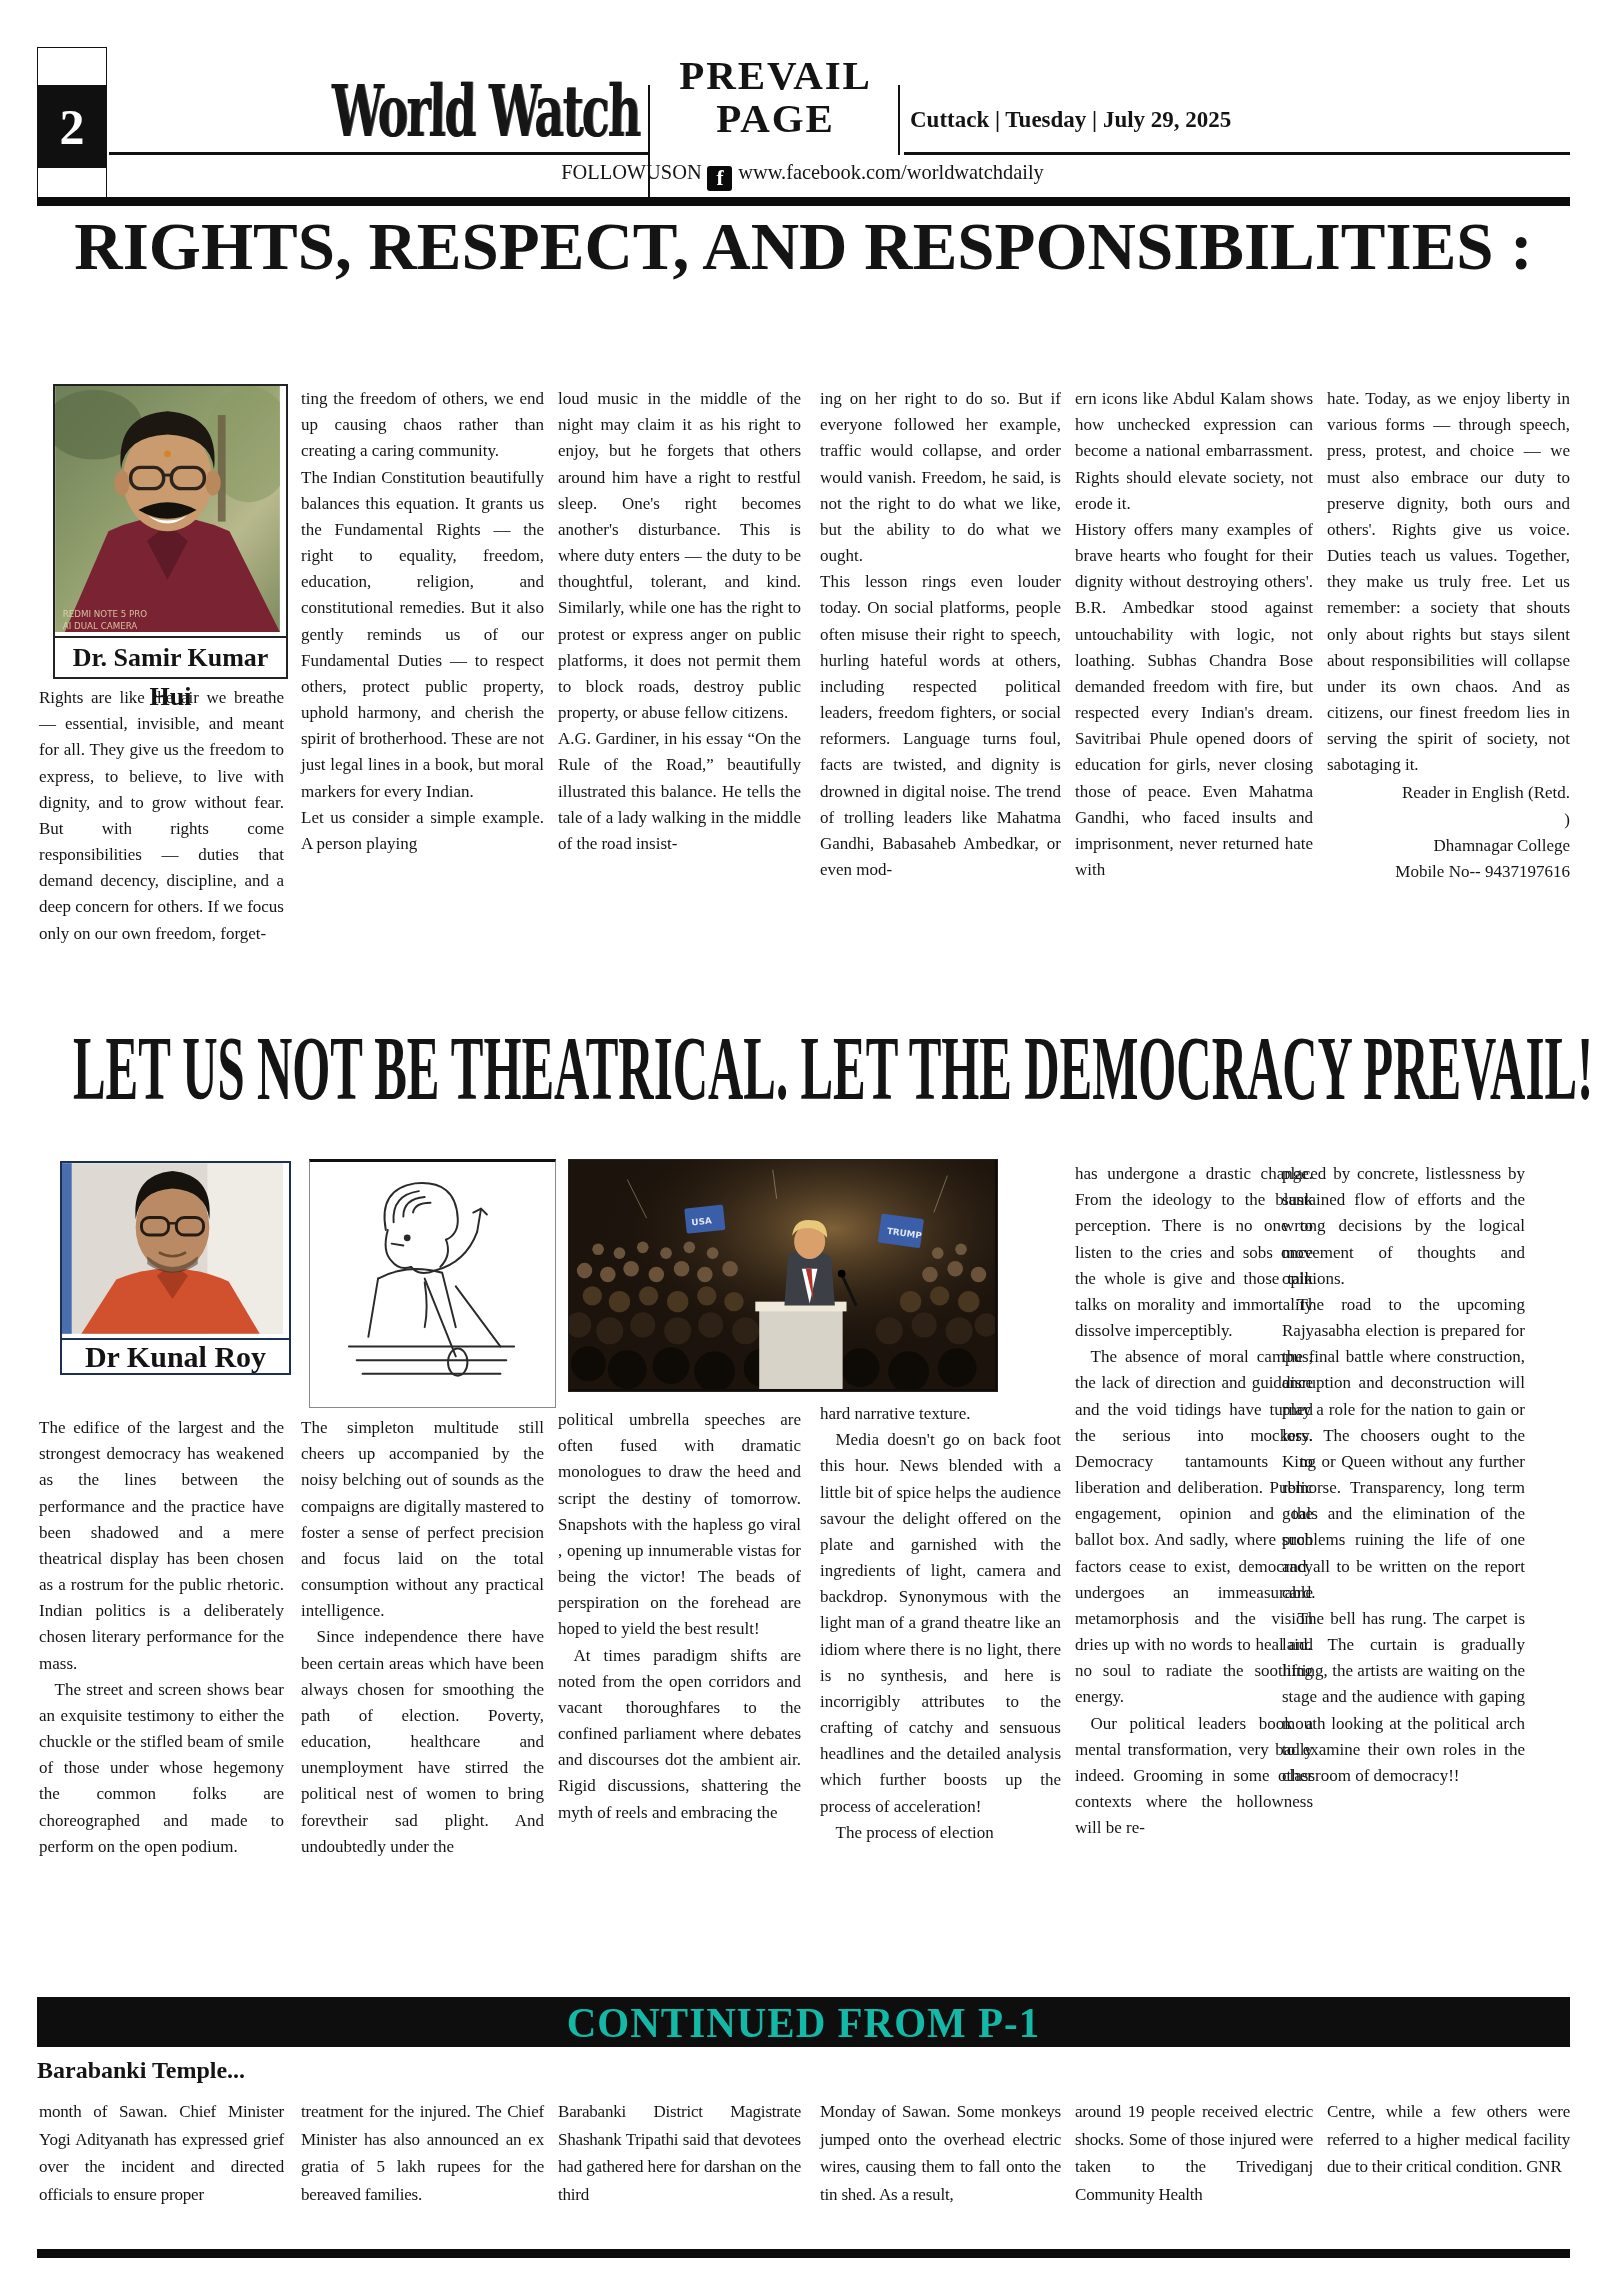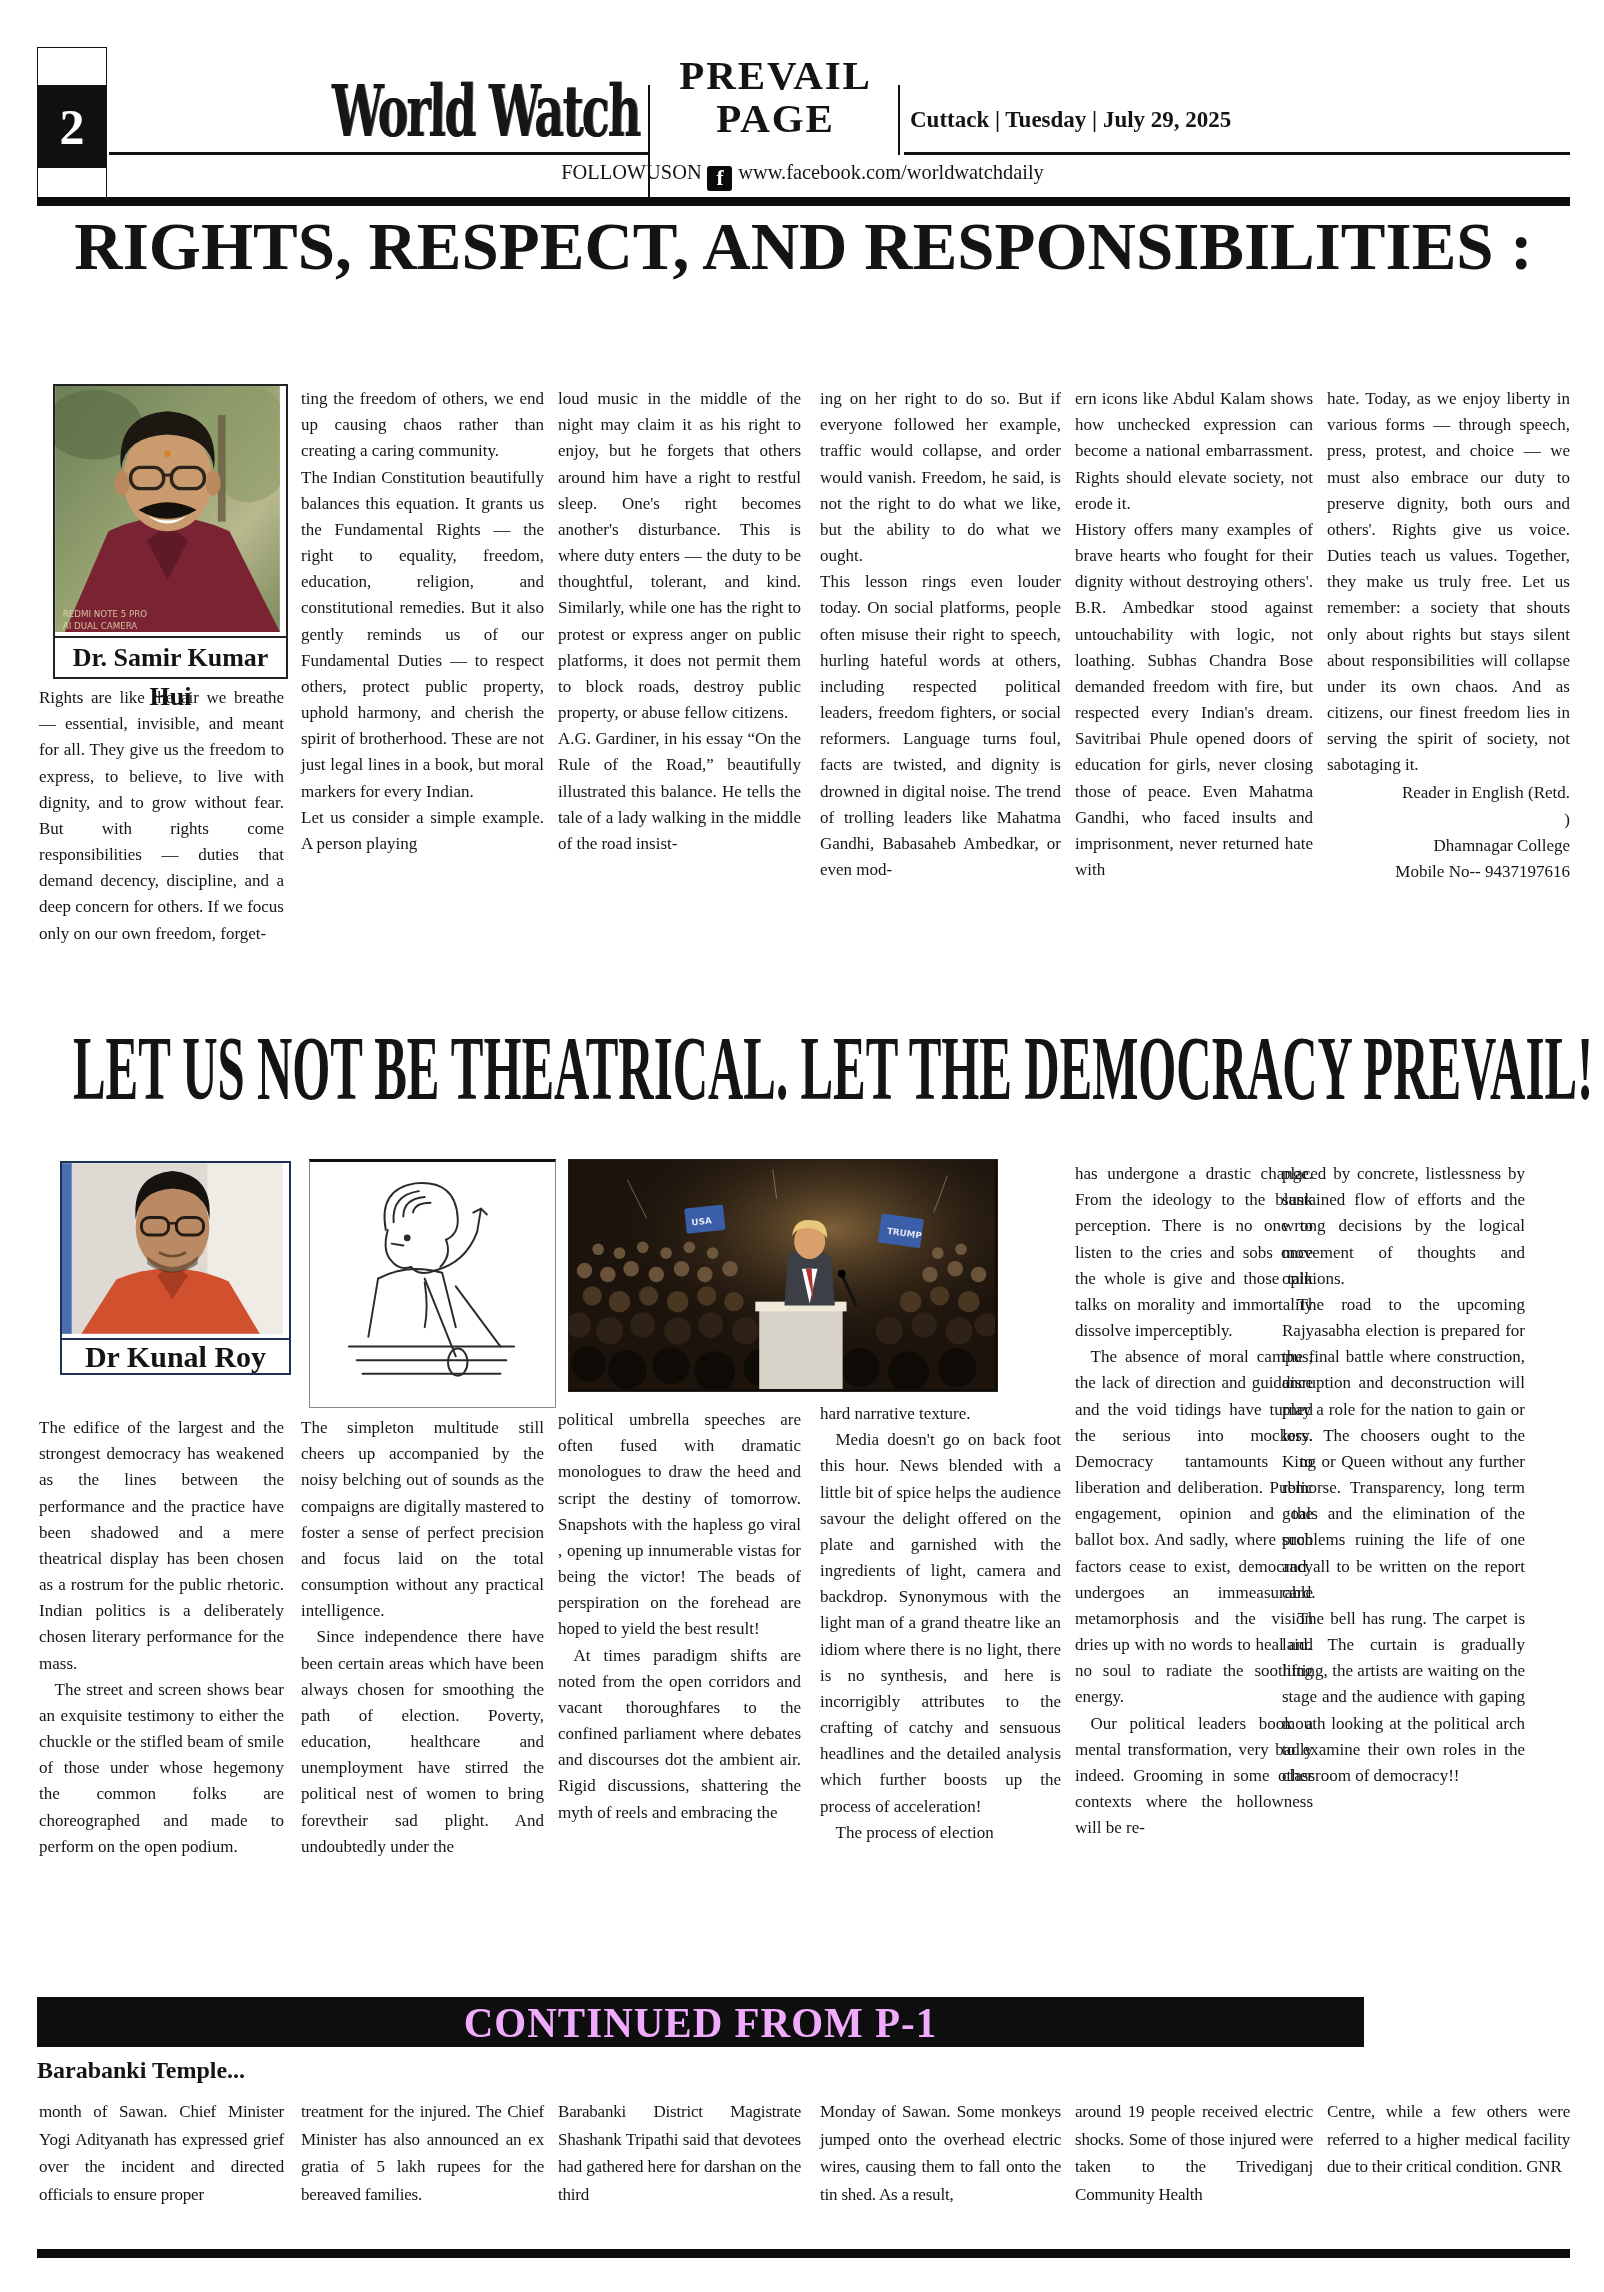--- a/index.html
+++ b/index.html
@@ -58,21 +58,21 @@
   #hl2{display:inline-block;font-weight:bold;font-size:60px;white-space:nowrap;
        transform:scale(0.815,1.52);transform-origin:left top;letter-spacing:0px;}
   
   #a2c1{left:39px;top:1415px;width:245px;}
   #a2c2{left:301px;top:1415px;width:243px;}
   #a2c3{left:558px;top:1407px;width:243px;}
   #a2c4{left:820px;top:1401px;width:241px;}
   #a2c5{left:1075px;top:1161px;width:238px;}
   #a2c6{left:1282px;top:1161px;width:243px;}
   
-  #contbar{left:37px;top:1997px;width:1327px;height:50px;background:#0e0e0e;color:#f0abfc;
+  #contbar{left:37px;top:1997px;width:1533px;height:50px;background:#0e0e0e;color:#14b8a6;
            display:flex;align-items:center;justify-content:center;font-weight:bold;font-size:41px;letter-spacing:1px;}
   #contbar span{transform:scaleY(1.05);}
   #contsub{left:37px;top:2057px;width:1533px;text-align:left;font-weight:bold;font-size:24px;}
   .contcol{position:absolute;top:2098px;text-align:justify;font-size:17px;line-height:1.62;letter-spacing:-0.2px;}
   .contcol p{margin:0;}
   #cc1{left:39px;width:245px;} #cc2{left:301px;width:243px;} #cc3{left:558px;width:243px;}
   #cc4{left:820px;width:241px;} #cc5{left:1075px;width:238px;} #cc6{left:1327px;width:243px;}
   #thickrule-bottom{left:37px;top:2249px;width:1533px;height:8.7px;background:#0c0c0c;}
 </style>
 </head>

